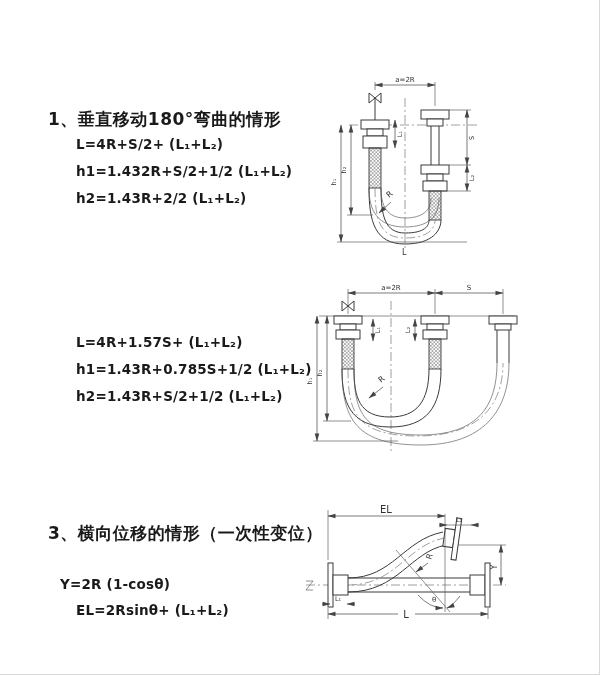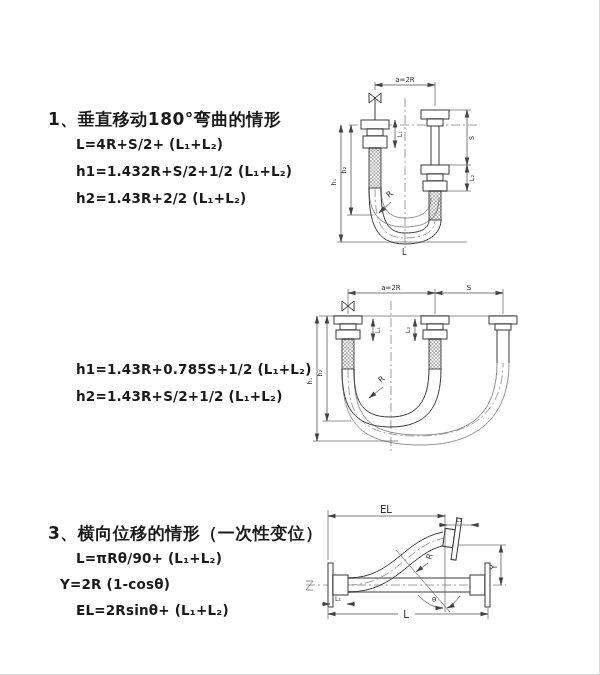--- a/index.html
+++ b/index.html
@@ -102,20 +102,21 @@
     <text class="lbl6" transform="rotate(-90 159 68)" x="159" y="68" text-anchor="middle">S</text>
     <line class="dl" x1="152" y1="95" x2="152" y2="121" marker-start="url(#d1a)" marker-end="url(#d1a)"></line>
     <text class="lbl6" transform="rotate(-90 159 108)" x="159" y="108" text-anchor="middle">L₂</text>
 
     <text class="lbl8" transform="rotate(-40 74 128)" x="74" y="128">R</text>
     <line class="dl" x1="76" y1="132" x2="64" y2="143" marker-end="url(#d1a)"></line>
 
     <text class="lbl8" x="87" y="185">L</text>
   </svg>
 
+  <div id="f21" class="formula">L=4R+1.57S+ (L₁+L₂)</div>
   <div id="f22" class="formula">h1=1.43R+0.785S+1/2 (L₁+L₂)</div>
   <div id="f23" class="formula">h2=1.43R+S/2+1/2 (L₁+L₂)</div>
 
   <svg id="d2" class="diag" width="220" height="177" viewBox="0 0 220 177">
     <defs>
       <marker id="d2a" markerUnits="userSpaceOnUse" markerWidth="9" markerHeight="6" refX="8" refY="3" orient="auto-start-reverse">
         <path d="M0.5,0.7 L8.5,3 L0.5,5.3 Z" fill="#444"></path>
       </marker>
       <pattern id="d2h" width="3.5" height="3.5" patternUnits="userSpaceOnUse">
         <path d="M0,3.5 L3.5,0 M0,0 L3.5,3.5" stroke="#666" stroke-width="0.5"></path>
@@ -171,21 +172,20 @@
       <path class="thin" d="M39,88 C39,140 55,164 118,164 C180,164 206,130 206,82"></path>
       <path class="thin" d="M51,88 C51,134 62,154 118,154 C174,154 194,126 194,82"></path>
       <path class="cl" d="M45,88 C45,130 52,155 115,155 C172,155 200,128 200,82"></path>
     </g>
 
     <text class="lbl8" transform="rotate(-40 78 102)" x="78" y="102">R</text>
     <line class="dl" x1="80" y1="106" x2="66" y2="117" marker-end="url(#d2a)"></line>
   </svg>
 
   <div id="h3" class="sec-heading">3、横向位移的情形（一次性变位）</div>
-  <div id="f31" class="formula">L=πRθ/90+ (L₁+L₂)</div>
   <div id="f32" class="formula">Y=2R (1-cosθ)</div>
   <div id="f33" class="formula">EL=2Rsinθ+ (L₁+L₂)</div>
 
   <svg id="d3" class="diag" width="295" height="150" viewBox="0 0 295 150">
     <defs>
       <marker id="d3a" markerUnits="userSpaceOnUse" markerWidth="9" markerHeight="6" refX="8" refY="3" orient="auto-start-reverse">
         <path d="M0.5,0.7 L8.5,3 L0.5,5.3 Z" fill="#444"></path>
       </marker>
     </defs>
     <line class="cl" x1="8" y1="85" x2="208" y2="85"></line>

